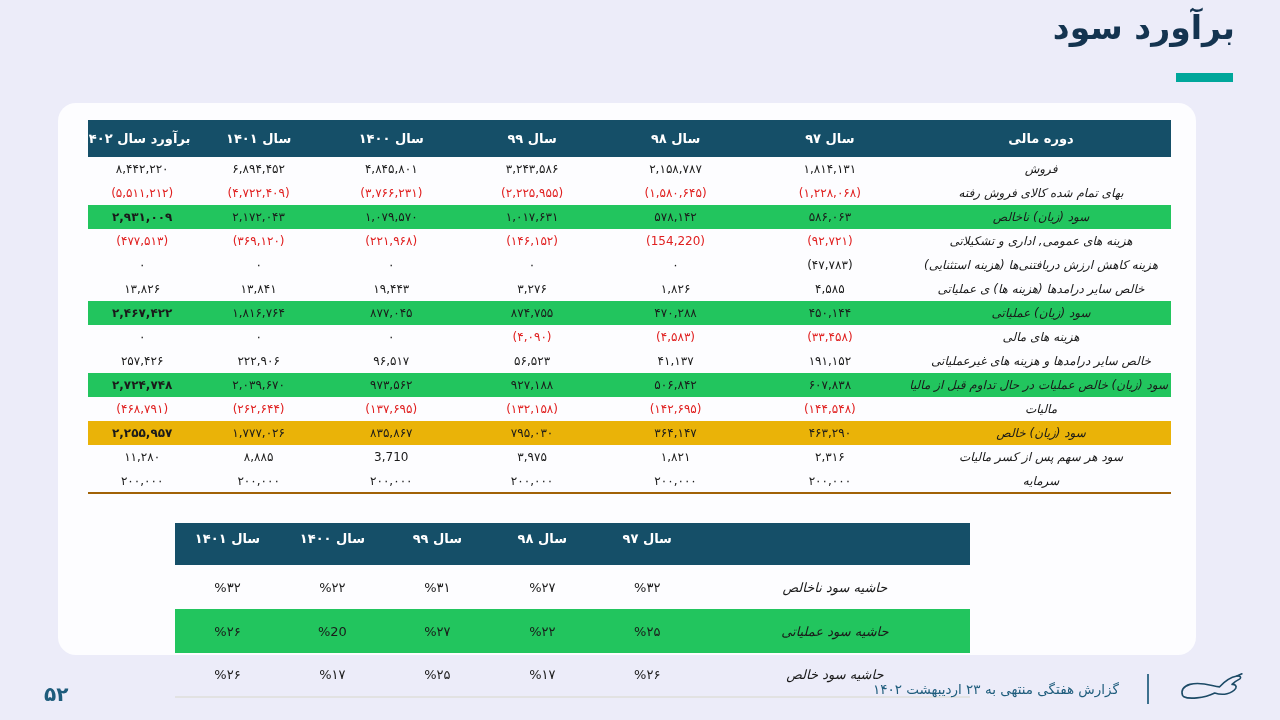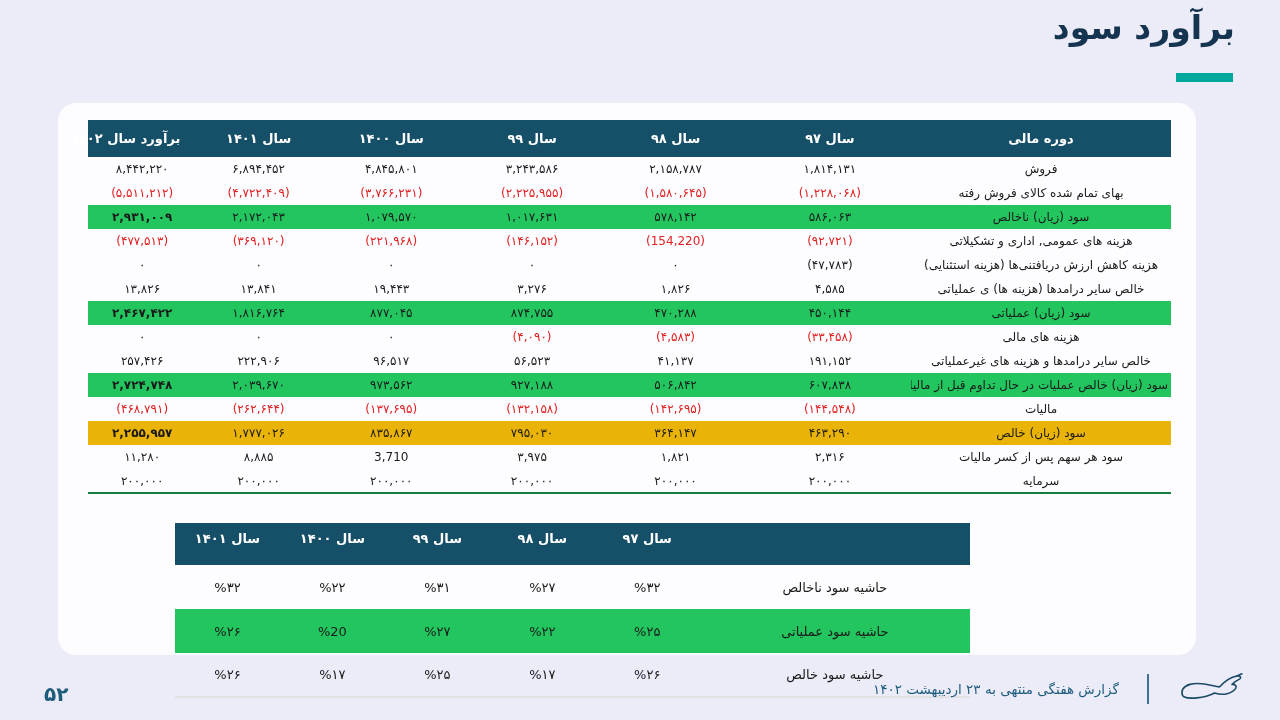--- a/index.html
+++ b/index.html
@@ -25,44 +25,44 @@
     width:1138px; height:552px;
     background:#FDFDFF; border-radius:18px;
   }
   table { border-collapse:collapse; table-layout:fixed; direction:rtl; }
   .main-table {
     position:absolute; right:25px; top:17px; width:1083px;
   }
   .main-table thead th {
     background:#154F68; color:#ffffff;
     font-size:13px; font-weight:bold;
-    height:37px; padding:0 16px;
+    height:37px; padding:0 6px;
     text-align:center; white-space:nowrap;
   }
   .main-table tbody td {
     height:24px; font-size:12px;
     text-align:center; padding:0 3px;
     white-space:nowrap; overflow:hidden;
   }
-  .main-table tbody tr:last-child td { border-bottom:2px solid #15803d; }
+  .main-table tbody tr:last-child td { border-bottom:2px solid #a16207; }
   .margin-table {
     position:absolute; right:226px; top:420px; width:795px;
   }
   .margin-table thead th {
     background:#154F68; color:#ffffff;
     font-size:13px; font-weight:bold;
     height:42px; vertical-align:top; padding-top:8px;
     text-align:center; white-space:nowrap;
   }
   .margin-table tbody td {
     height:44px; font-size:13px;
     text-align:center; white-space:nowrap;
   }
   .margin-table tbody tr:last-child td { border-bottom:2px solid #E2E2E2; }
-  .lbl { font-size:12px; }
+  .lbl { font-size:12px;font-style:italic; }
   .num { direction:ltr; }
   .neg { color:#E02020; }
   .strong { font-weight:bold; }
   .shade-light td { background:#22c55e; }
   .shade-dark td { background:#eab308; }
   .page-number {
     position:absolute; left:44px; bottom:14px;
     font-size:20px; font-weight:bold; color:#1E5C7C;
     direction:rtl;
   }

